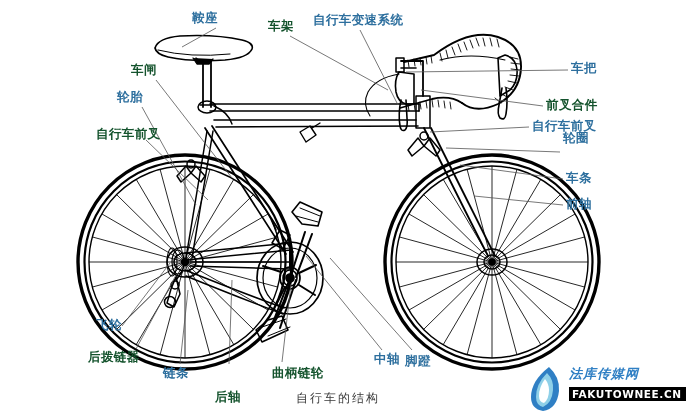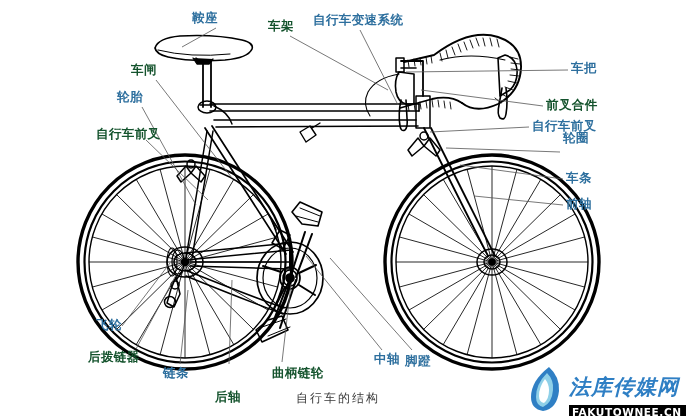--- a/index.html
+++ b/index.html
@@ -17,23 +17,23 @@
   }
   .lbl-black{color:#14532d;}
   .lbl-blue{color:#2d6f9e;}
   .caption{
     position:absolute;white-space:nowrap;
     font-size:12px;color:#3a3a3a;letter-spacing:2px;font-weight:400;
     font-family:Liberation Mono, monospace;
   }
   .wm{position:absolute;}
   .wm-name{
-    font-size:21px;color:#2f7fc4;font-weight:700;letter-spacing:1px;
+    font-size:13px;color:#2f7fc4;font-weight:700;letter-spacing:1px;
     font-family:"DejaVu Serif","Liberation Serif",serif;
-    font-style:italic;white-space:nowrap;margin-top:8px;
+    font-style:italic;white-space:nowrap;
   }
   .wm-sub{
     margin-top:1px;background:#000000;color:#ffffff;
     font-size:10.5px;font-weight:700;letter-spacing:.6px;
     padding:1px 4px 1px 3px;display:inline-block;white-space:nowrap;
     font-family:"DejaVu Sans","Liberation Sans",sans-serif;
   }
 </style>
 </head>
 <body>

